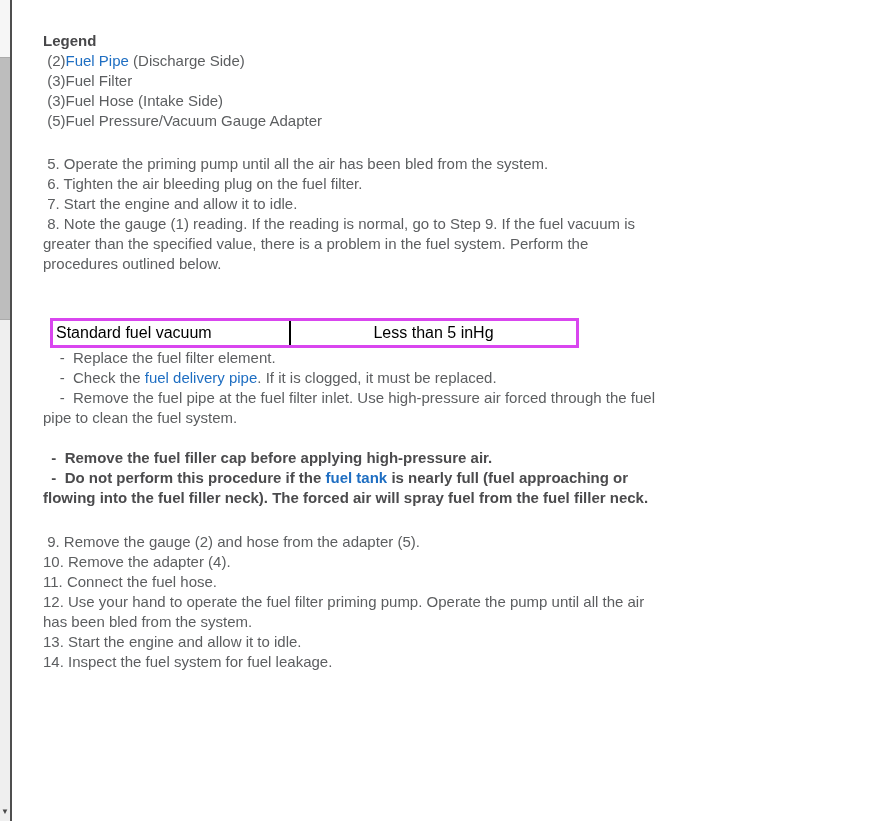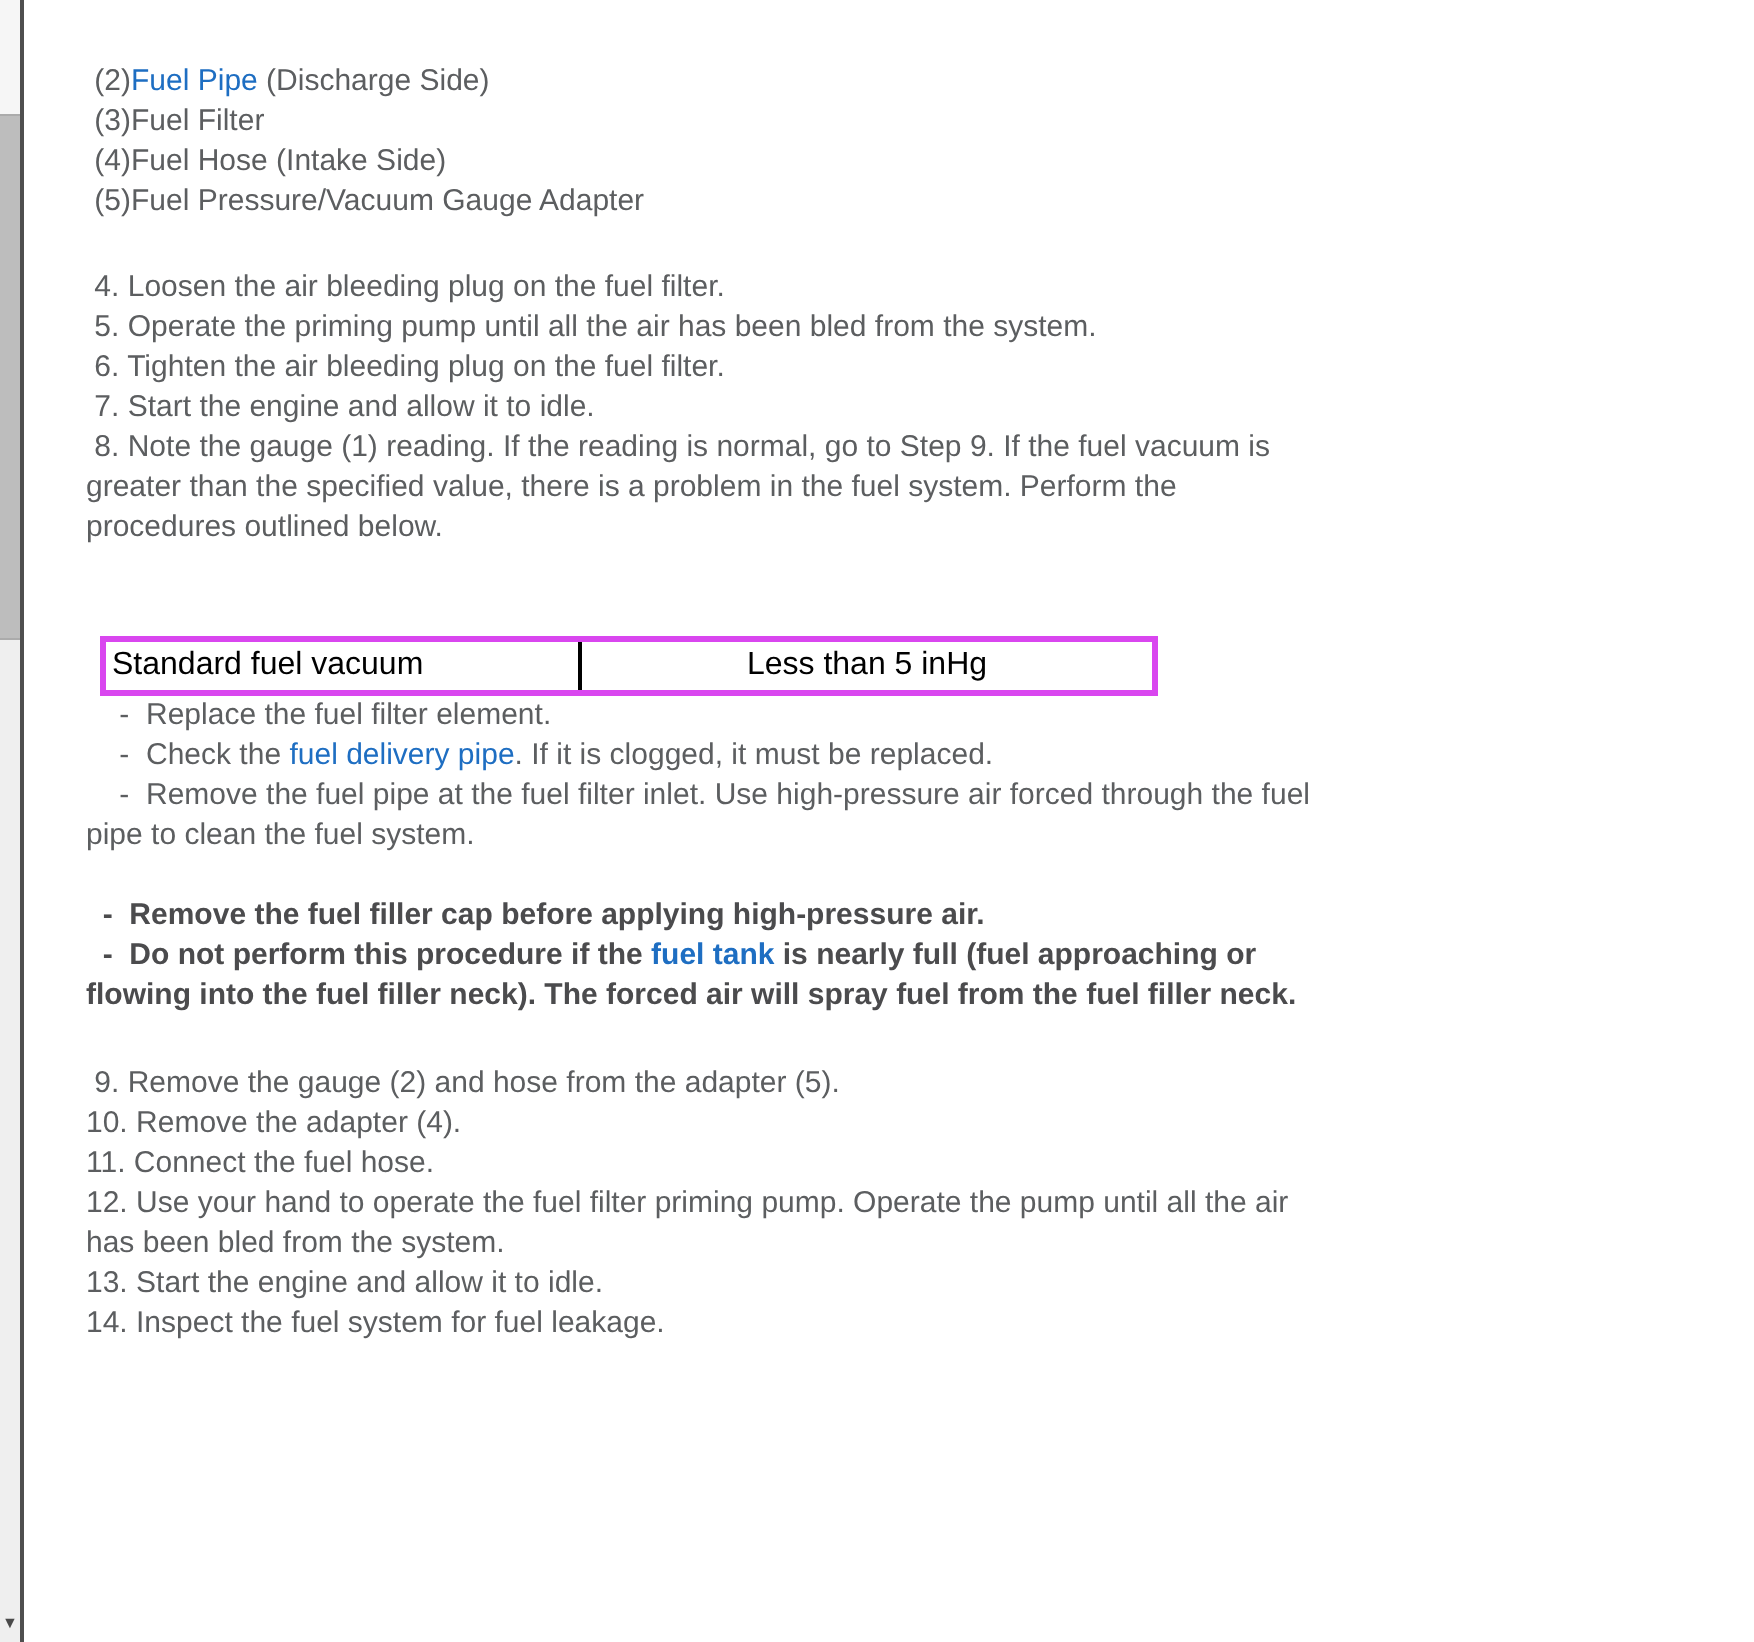--- a/index.html
+++ b/index.html
@@ -116,30 +116,30 @@
     <div class="upper-track"></div>
     <div class="scroll-thumb"></div>
     <div class="scroll-down-btn">
       <span>▼</span>
     </div>
   </div>
   <div class="frame-line"></div>
 
   <div class="content">
 
+    <div class="line legend-title">Legend</div>
 
     <div class="legend-list">
       <div class="line"><span> (2)</span><a href="#" class="link">Fuel Pipe</a><span> (Discharge Side)</span></div>
       <div class="line"><span> (3)Fuel Filter</span></div>
-      <div class="line"><span> (4)Fuel Hose (Intake Side)</span></div>
+      <div class="line"><span> (3)Fuel Hose (Intake Side)</span></div>
       <div class="line"><span> (5)Fuel Pressure/Vacuum Gauge Adapter</span></div>
     </div>
 
     <div class="steps-a">
-      <div class="line"> 4. Loosen the air bleeding plug on the fuel filter.</div>
       <div class="line"> 5. Operate the priming pump until all the air has been bled from the system.</div>
       <div class="line"> 6. Tighten the air bleeding plug on the fuel filter.</div>
       <div class="line"> 7. Start the engine and allow it to idle.</div>
       <div class="line"> 8. Note the gauge (1) reading. If the reading is normal, go to Step 9. If the fuel vacuum is greater than the specified value, there is a problem in the fuel system. Perform the procedures outlined below.</div>
     </div>
 
     <div class="spec-table-wrap">
       <table class="spec-table">
         <tbody>
           <tr>

